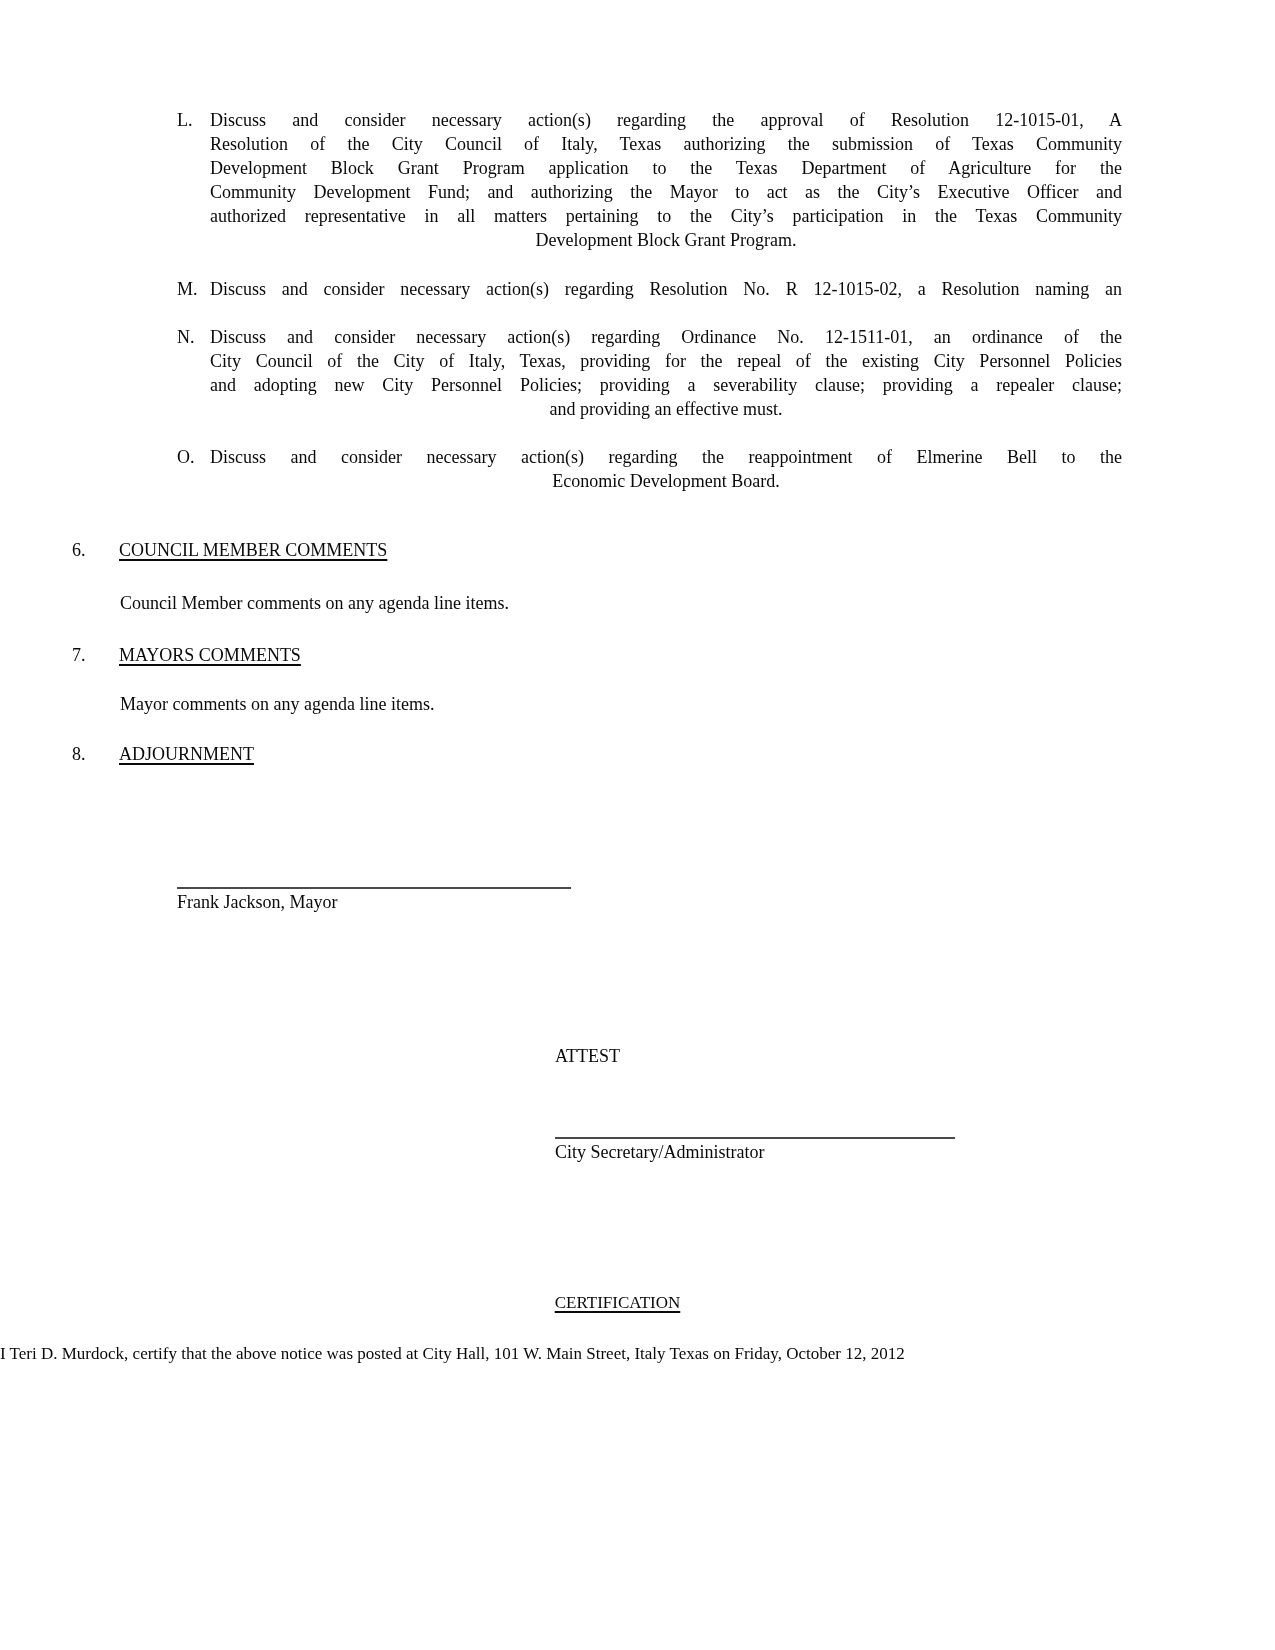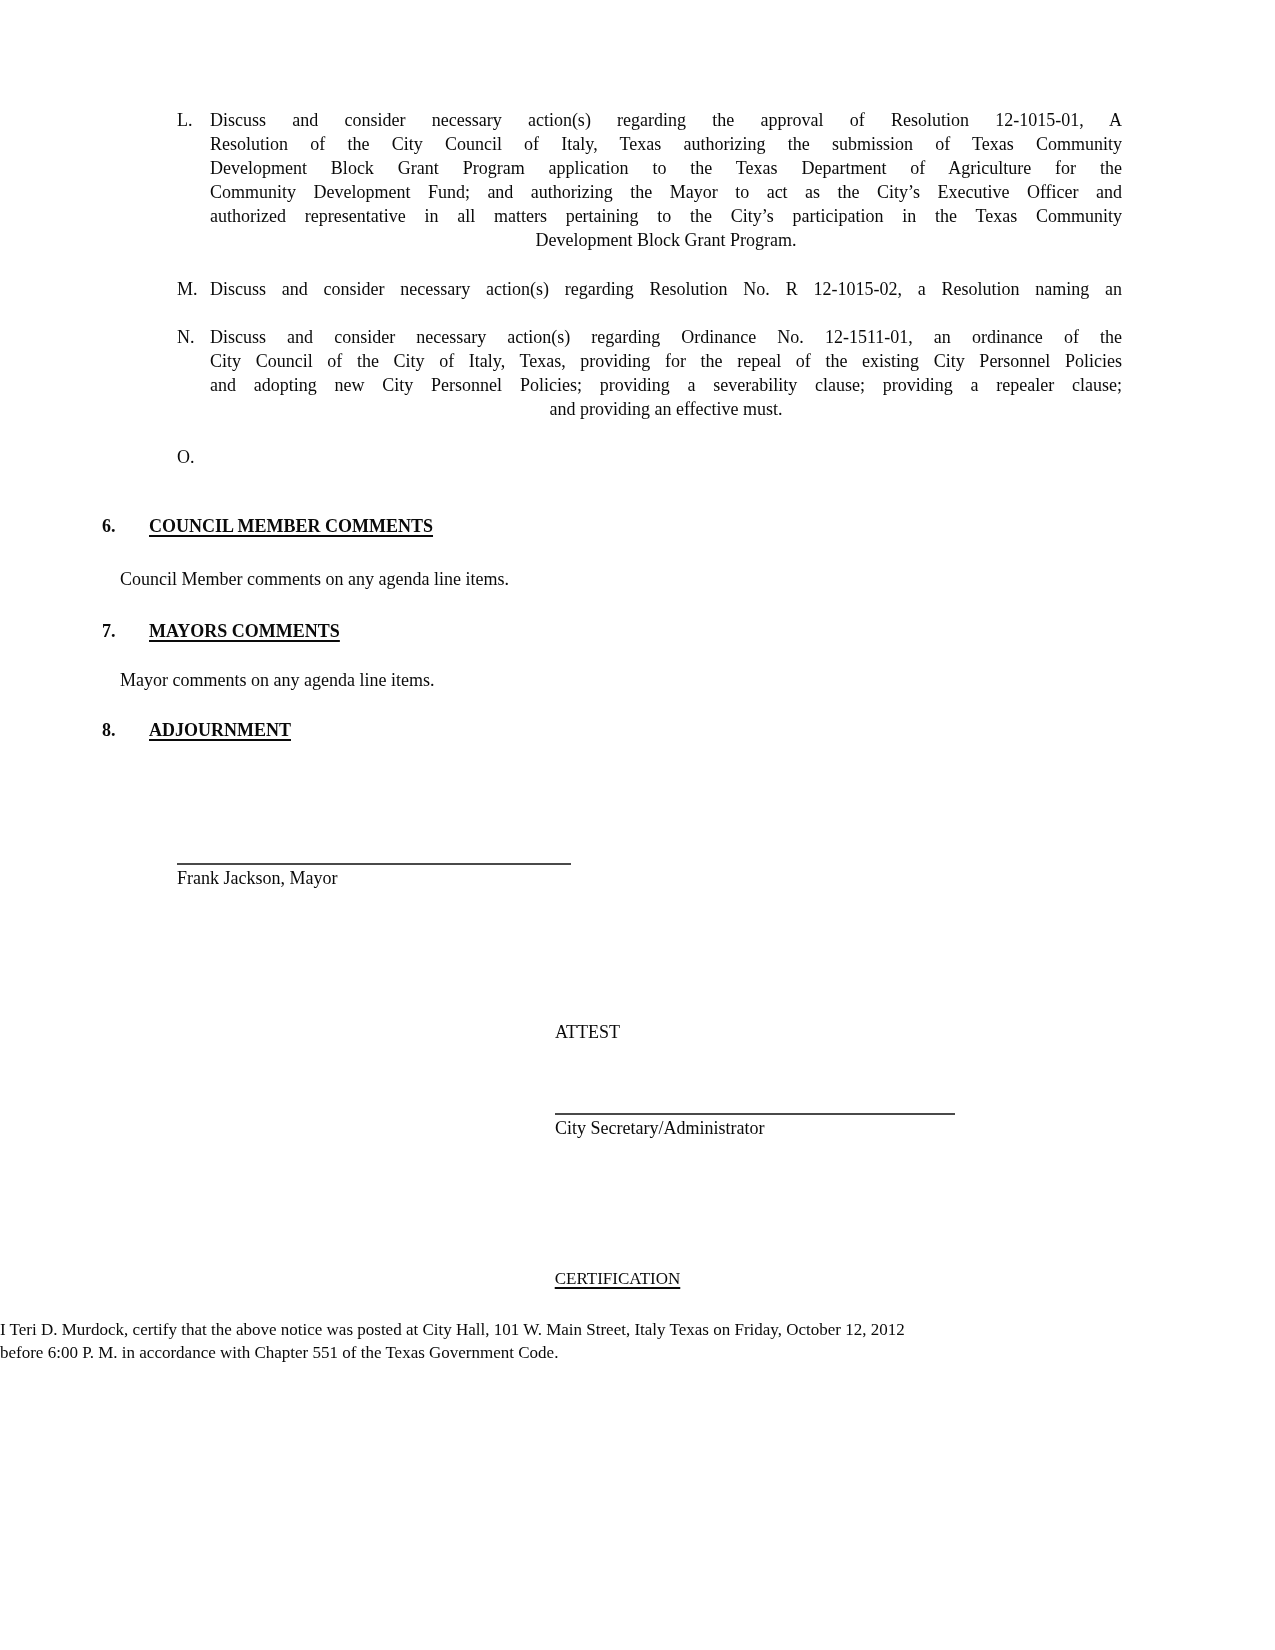--- a/index.html
+++ b/index.html
@@ -13,21 +13,21 @@
     box-sizing:border-box;
     padding-top:108px;
     overflow:hidden;
   }
   .agenda-item{display:flex;align-items:flex-start;margin-left:177px;}
   .agenda-item .letter{width:33px;flex:0 0 33px;}
   .agenda-item .lines{width:912px;flex:0 0 912px;}
   .jline{text-align:justify;text-align-last:justify;}
   .lline{text-align:center;}
   .mt25{margin-top:25px;} .mt24{margin-top:24px;}
-  .section-heading{margin-left:102px;font-weight:bold;}
+  .section-heading{margin-left:72px;font-weight:normal;}
   .section-heading .num{display:inline-block;width:47px;}
   .section-heading .title{text-decoration:underline;text-decoration-thickness:2px;text-underline-offset:3px;}
   .sh6{margin-top:45px;} .sh7{margin-top:28px;} .sh8{margin-top:26px;}
   .section-body{margin-left:120px;margin-top:29px;}
   .sb7{margin-top:25px;}
   .sig-line-mayor{margin-left:177px;margin-top:121px;width:394px;border-bottom:2px solid #4a4a4a;height:0;}
   .mayor-name{margin-left:177px;line-height:26px;}
   .attest{margin-left:555px;margin-top:128px;line-height:26px;}
   .sig-line-secretary{margin-left:555px;margin-top:68px;width:400px;border-bottom:2px solid #4a4a4a;height:0;}
   .secretary-block{margin-left:555px;line-height:26px;}
@@ -66,20 +66,24 @@
     <div class="lines">
       <div class="jline">Discuss and consider necessary action(s) regarding Ordinance No. 12-1511-01, an ordinance of the</div>
       <div class="jline">City Council of the City of Italy, Texas, providing for the repeal of the existing City Personnel Policies</div>
       <div class="jline">and adopting new City Personnel Policies; providing a severability clause; providing a repealer clause;</div>
       <div class="lline">and providing an effective must.</div>
     </div>
   </div>
 
   <div class="agenda-item mt24">
     <div class="letter">O.</div>
+    <div class="lines">
+      <div class="jline">Discuss and consider necessary action(s) regarding the reappointment of Elmerine Bell to the</div>
+      <div class="lline">Economic Development Board.</div>
+    </div>
   </div>
 
   <div class="section-heading sh6">
     <span class="num">6.</span><span class="title">COUNCIL MEMBER COMMENTS</span>
   </div>
   <div class="section-body">Council Member comments on any agenda line items.</div>
 
   <div class="section-heading sh7">
     <span class="num">7.</span><span class="title">MAYORS COMMENTS</span>
   </div>
@@ -96,16 +100,15 @@
   <div class="sig-line-secretary"></div>
   <div class="secretary-block">
     <div>City Secretary/Administrator</div>
   </div>
 
   <div class="cert-heading">
     <span>CERTIFICATION</span>
   </div>
   <div class="cert-para">
     <div class="cert-line">I Teri D. Murdock, certify that the above notice was posted at City Hall, 101 W. Main Street, Italy Texas on Friday, October 12, 2012</div>
-    <div class="cert-line">before 6:00 P. M. in accordance with Chapter 551 of the Texas Government Code.</div>
   </div>
 
 </div>
 
 </body></html>

